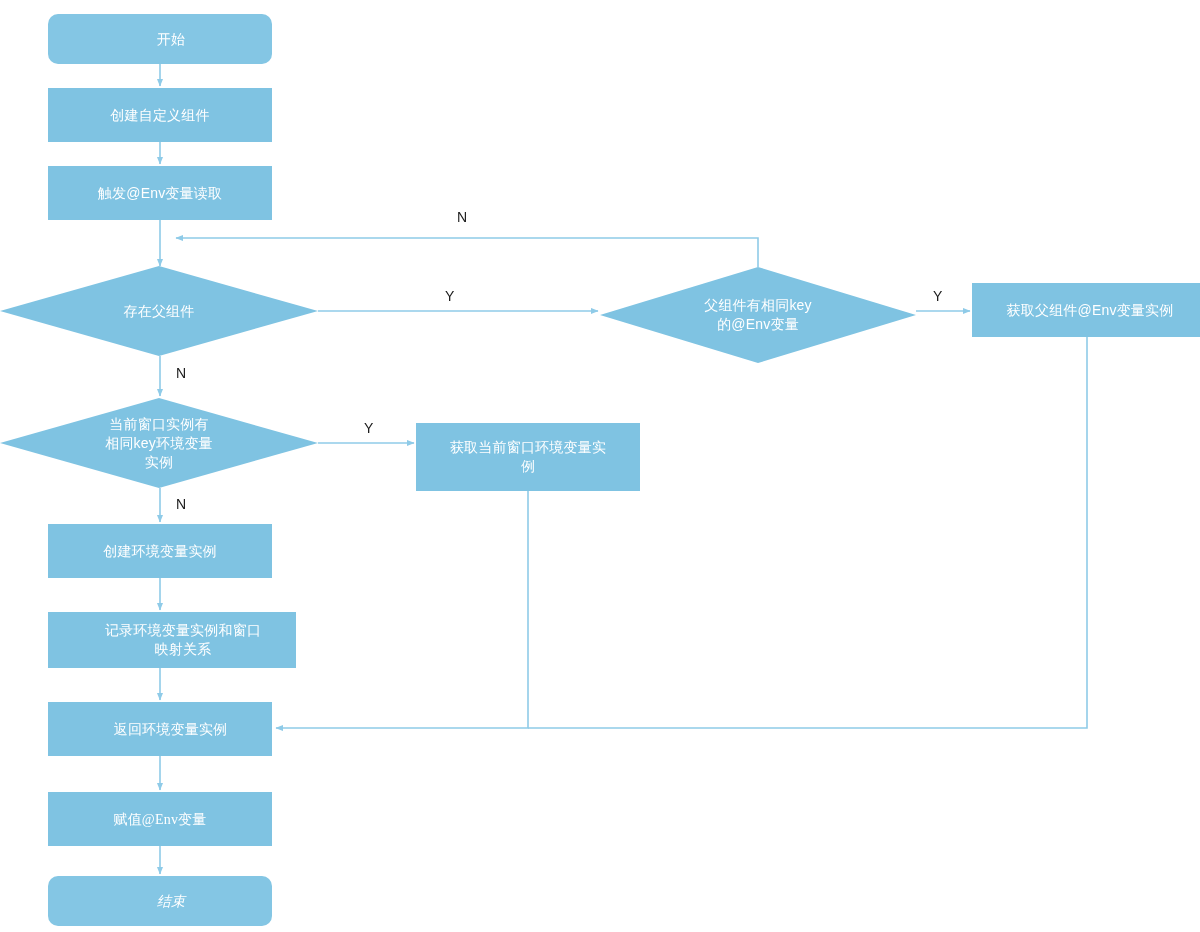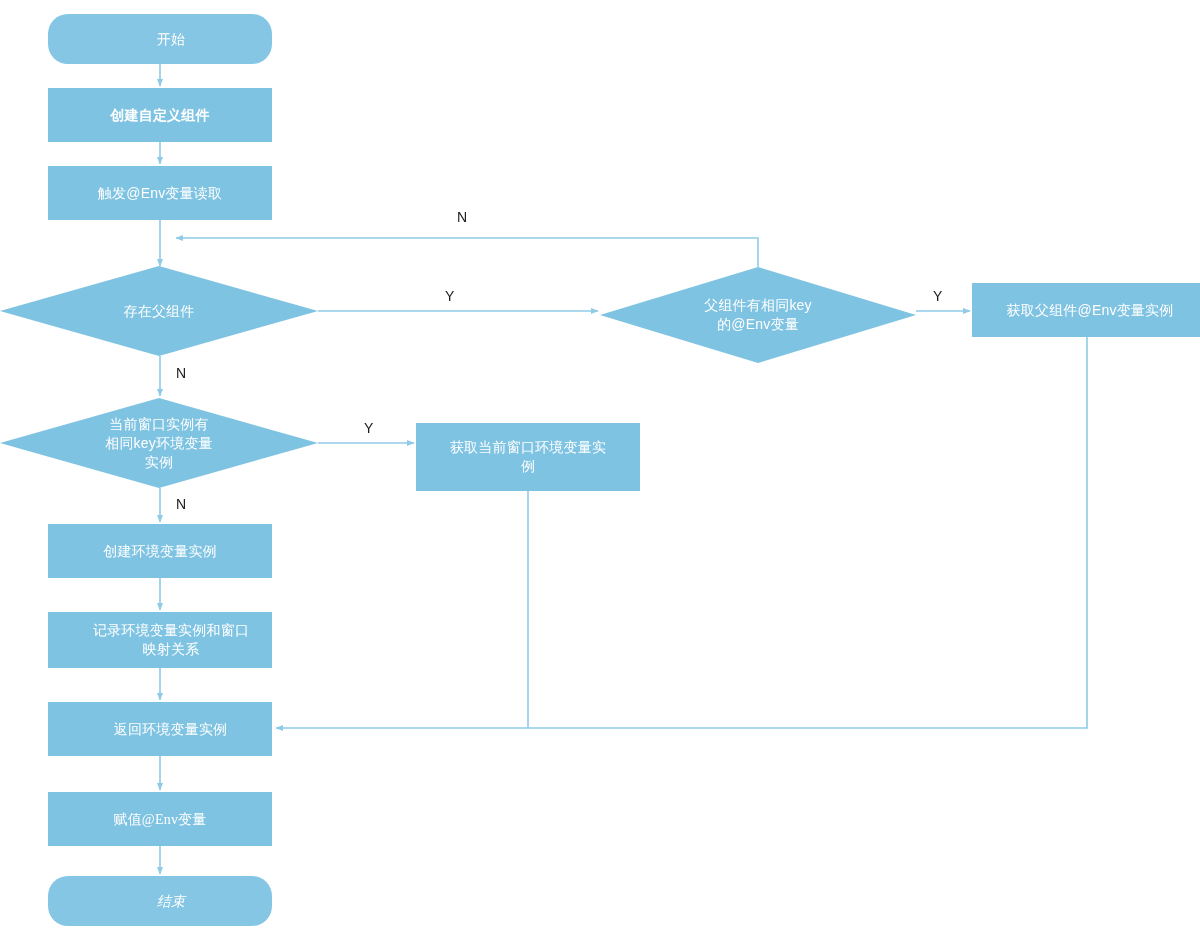--- a/index.html
+++ b/index.html
@@ -44,21 +44,21 @@
     padding: 0 6px;
     white-space: pre-line;
   }
   
   .proc {
     background: #7FC3E2;
   }
   
   .term {
     background: #84C6E4;
-    border-radius: 20px;
+    border-radius: 10px;
     padding-left: 22px;
   }
   
   .dec {
     background: transparent;
   }
   .dec .diamond-bg {
     position: absolute;
     left: 0;
     top: 0;
@@ -121,21 +121,21 @@
       <path d="M160,756 L160,790" marker-end="url(#arrow)"></path>
 
       <path d="M160,846 L160,874" marker-end="url(#arrow)"></path>
     </g>
   </svg>
 
   <div class="node term" style="left:48px; top:14px; width:224px; height:50px;">
     <span class="label">开始</span>
   </div>
 
-  <div class="node proc" style="left:48px; top:88px; width:224px; height:54px;font-weight:bold;">
+  <div class="node proc" style="left:48px; top:88px; width:224px; height:54px;">
     <span class="label">创建自定义组件</span>
   </div>
 
   <div class="node proc" style="left:48px; top:166px; width:224px; height:54px;">
     <span class="label">触发@Env变量读取</span>
   </div>
 
   <div class="node dec" style="left:0px; top:266px; width:318px; height:90px;">
     <span class="diamond-bg"></span>
     <span class="label">存在父组件</span>
@@ -160,21 +160,21 @@
 
   <div class="node proc" style="left:416px; top:423px; width:224px; height:68px;">
     <span class="label">获取当前窗口环境变量实
 例</span>
   </div>
 
   <div class="node proc" style="left:48px; top:524px; width:224px; height:54px;">
     <span class="label">创建环境变量实例</span>
   </div>
 
-  <div class="node proc" style="left:48px; top:612px; width:224px; height:56px;padding-left:22px;">
+  <div class="node proc" style="left:48px; top:612px; width:248px; height:56px;padding-left:22px;">
     <span class="label">记录环境变量实例和窗口
 映射关系</span>
   </div>
 
   <div class="node proc" style="left:48px; top:702px; width:224px; height:54px;padding-left:21px;">
     <span class="label">返回环境变量实例</span>
   </div>
 
   <div class="node proc" style="left:48px; top:792px; width:224px; height:54px;font-family:Liberation Serif, serif;">
     <span class="label">赋值@Env变量</span>

